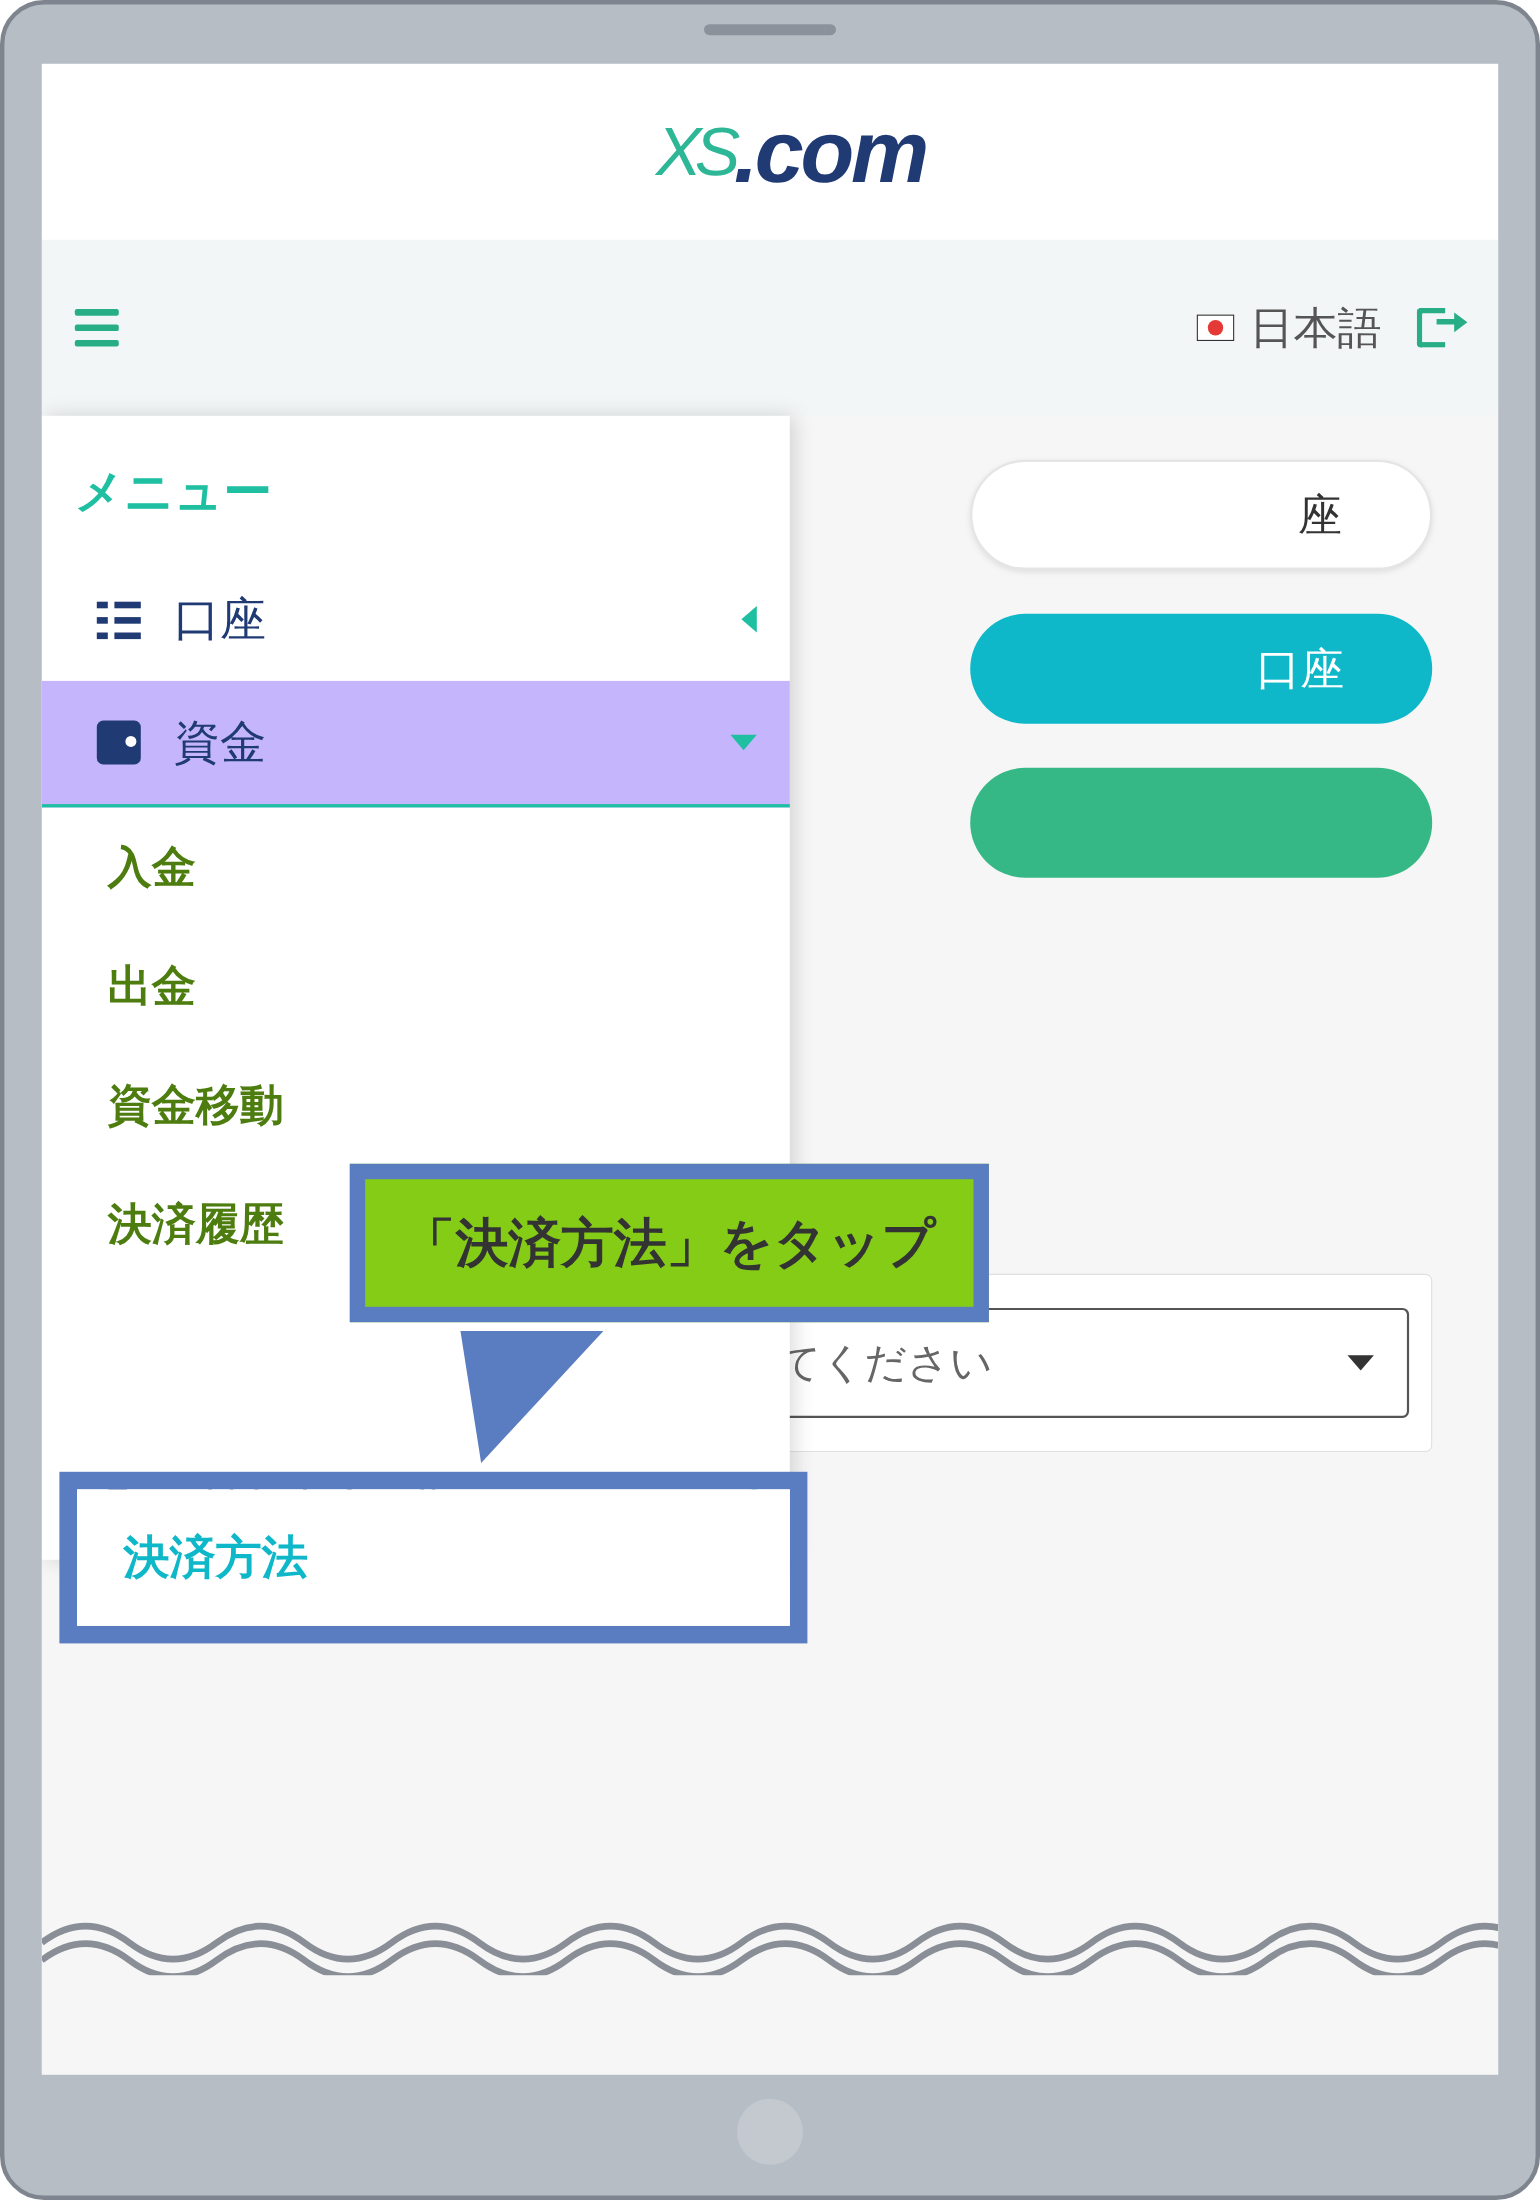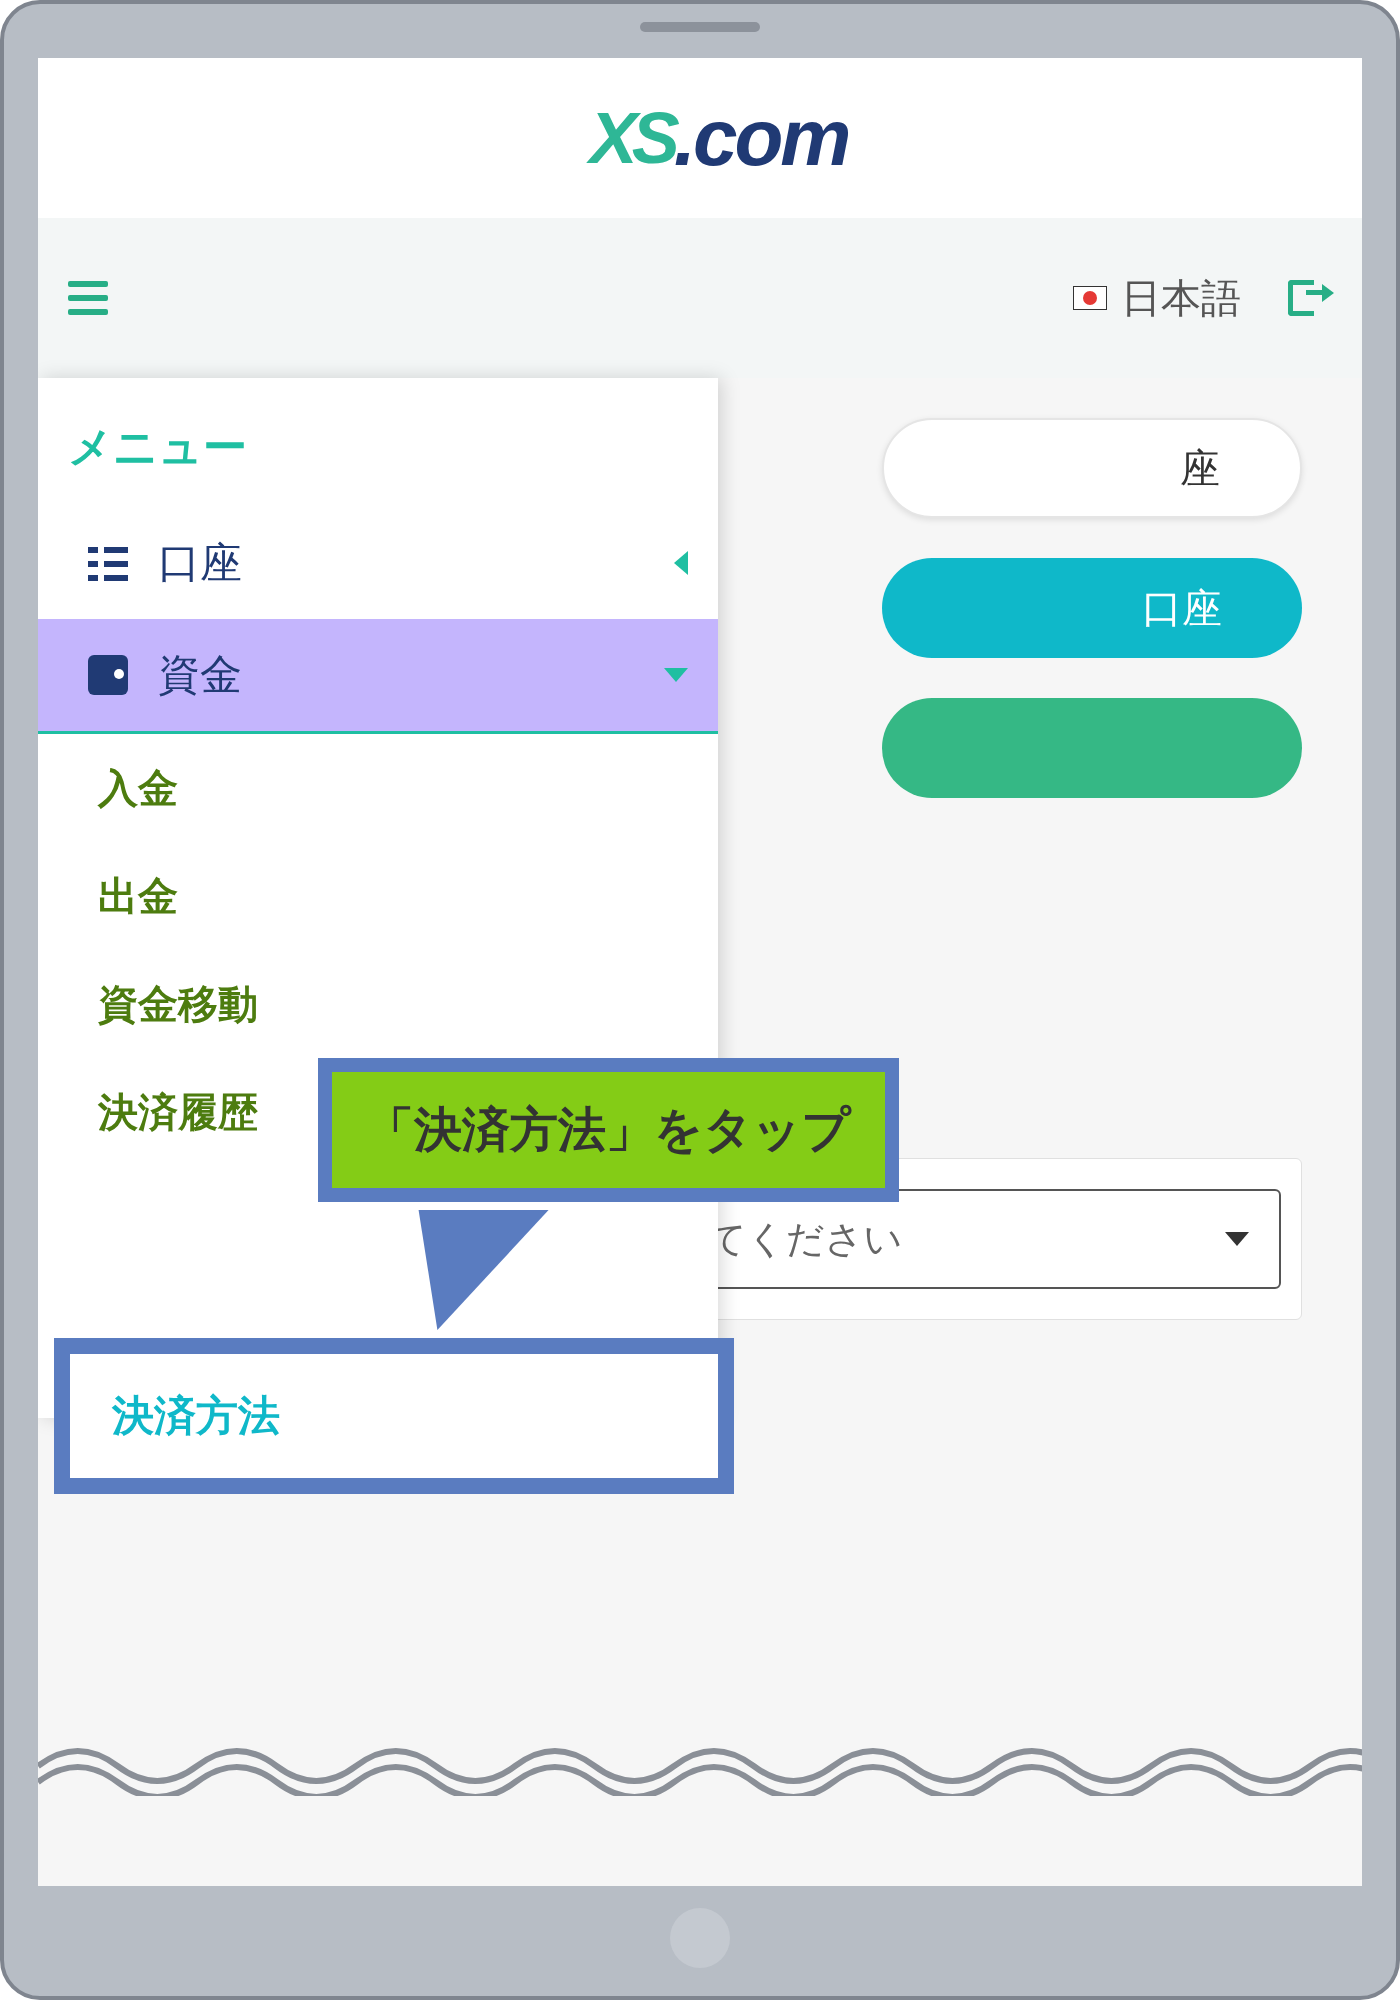--- a/index.html
+++ b/index.html
@@ -26,31 +26,31 @@
     position: absolute; left: 34px; right: 34px; top: 54px; bottom: 110px;
     background: #fff;
     overflow: hidden;
   }
 
   
   .logo-bar {
     height: 160px; display: flex; align-items: center; justify-content: center;
     background: #fff;
   }
-  .logo-xs { font-size: 72px; font-weight: 700; font-style: italic; color: #2eb796; letter-spacing: -6px; margin-left: 38px; }
+  .logo-xs { font-size: 62px; font-weight: 400; font-style: italic; color: #2eb796; letter-spacing: -6px; margin-left: 38px; }
   .logo-com { font-size: 80px; font-weight: 900; font-style: italic; color: #203a74; letter-spacing: -3px; }
 
   
   .topbar {
     height: 160px; background: #f3f6f6; display: flex; align-items: center;
     padding: 0 30px; justify-content: space-between;
   }
   .hamburger { display: flex; flex-direction: column; gap: 8px; cursor: pointer; }
   .hamburger span { width: 40px; height: 6px; background:#27ae86; border-radius:2px; }
-  .top-right { display:flex; align-items:center; gap: 47px; }
+  .top-right { display:flex; align-items:center; gap: 32px; }
   .lang { display:flex; align-items:center; gap:14px; font-size:40px; color:#555; }
   .flag { width:34px; height:24px; border:1px solid #333; background:#fff; display:flex; align-items:center; justify-content:center; }
   .flag .dot { width:14px; height:14px; background:#e53935; border-radius:50%; }
   .exit { width:44px; height:44px; position:relative; }
   .exit .box { position:absolute; left:0; top:4px; width:26px; height:36px; border:5px solid #27ae86; border-right:none; border-radius:4px 0 0 4px; }
   .exit .arrow { position:absolute; left:18px; top:14px; width:22px; height:5px; background:#27ae86; }
   .exit .arrowhead { position:absolute; left:34px; top:8px; width:0; height:0; border-top:9px solid transparent; border-bottom:9px solid transparent; border-left:12px solid #27ae86; }
 
   .body-area { position:relative; background:#f6f6f6; height:calc(100% - 320px); }
 

